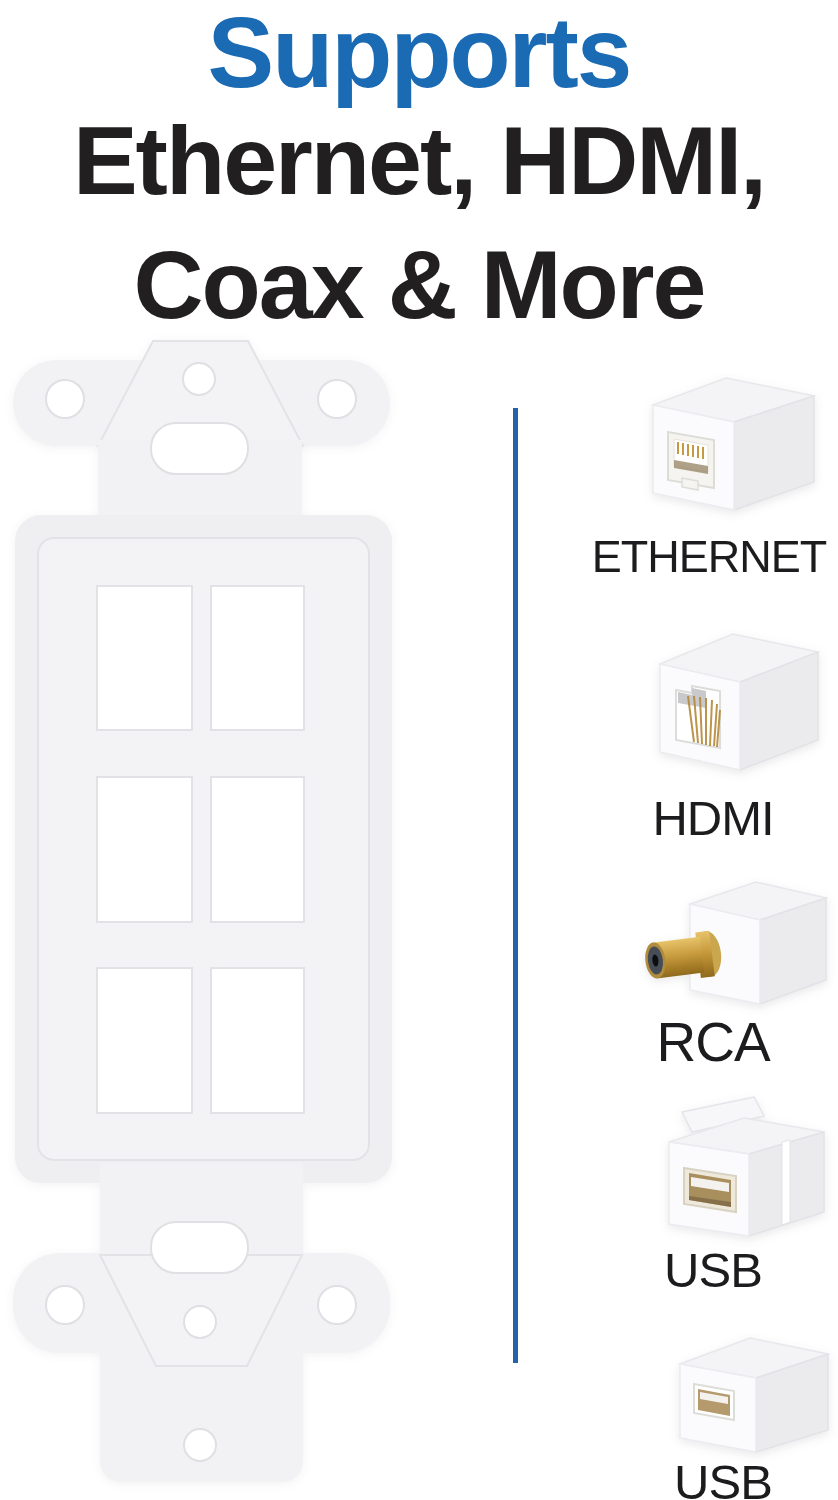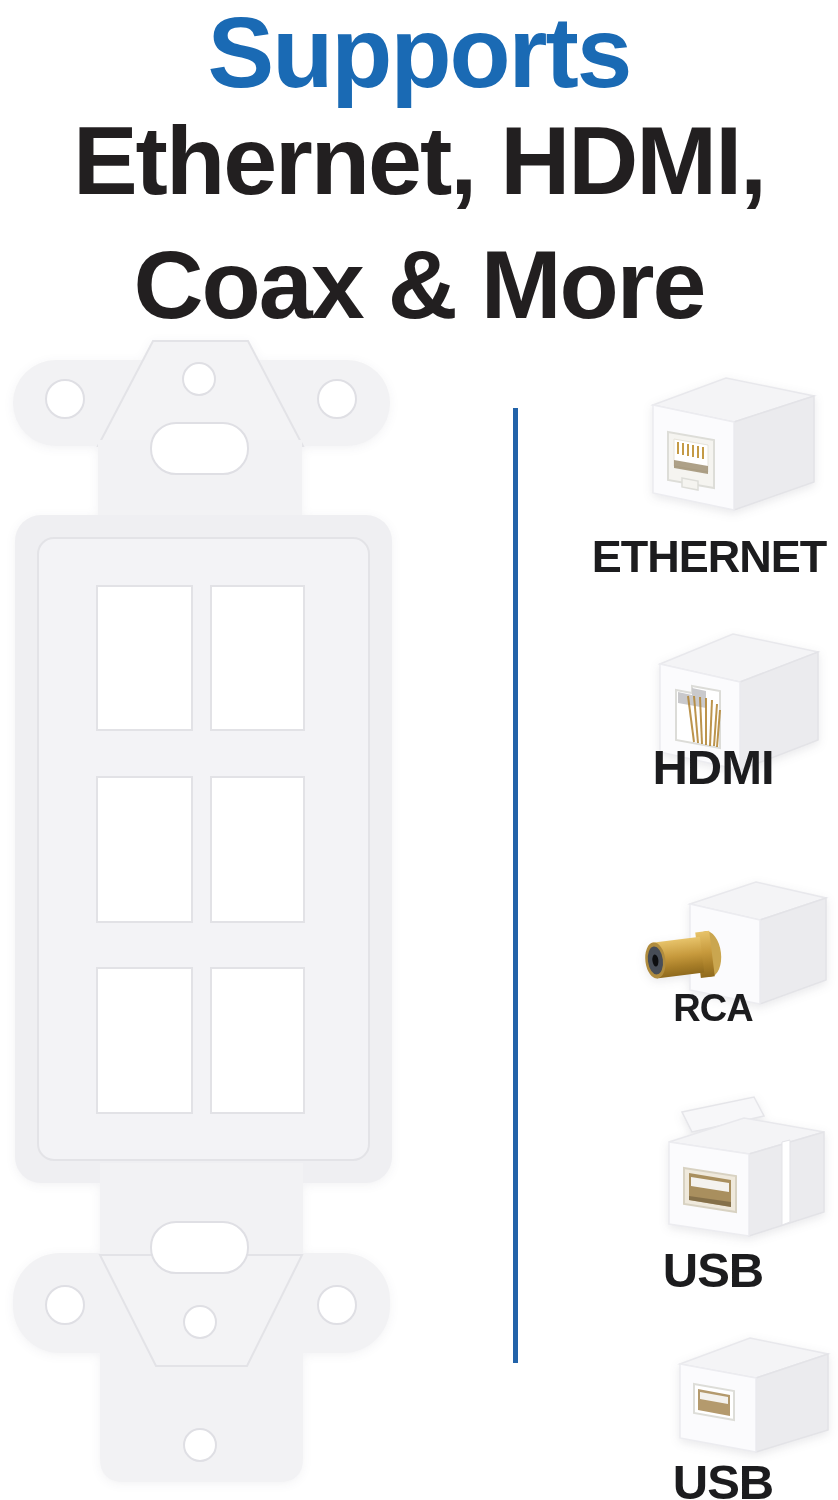--- a/index.html
+++ b/index.html
@@ -22,26 +22,26 @@
   .plate-svg{
     position:absolute;left:0;top:330px;
     filter:drop-shadow(0 2px 5px rgba(40,40,60,0.06));
   }
   .divider{
     position:absolute;left:513px;top:408px;
     width:5px;height:955px;background:#2263a9;
   }
   .conn-img{position:absolute;filter:drop-shadow(0 3px 5px rgba(40,40,60,0.10));}
   .conn-label{
-    position:absolute;text-align:center;font-weight:700;color:#1c1c1e;
+    position:absolute;text-align:center;font-weight:400;color:#1c1c1e;
     letter-spacing:-1px;white-space:nowrap;line-height:1.1;
   }
   .lbl-eth{left:580px;width:258px;top:532px;font-size:45px;}
-  .lbl-hdmi{left:598px;width:230px;top:741px;font-size:49px;}
-  .lbl-rca{left:598px;width:230px;top:988px;font-size:38px;}
+  .lbl-hdmi{left:598px;width:230px;top:792px;font-size:49px;}
+  .lbl-rca{left:598px;width:230px;top:1012px;font-size:55px;}
   .lbl-usb1{left:598px;width:230px;top:1244px;font-size:49px;}
   .lbl-usb2{left:608px;width:230px;top:1456px;font-size:49px;}
 </style>
 </head>
 <body>
 
 <div class="canvas">
 
   <div class="headline blue">Supports</div>
   <div class="headline black1">Ethernet, HDMI,</div>

